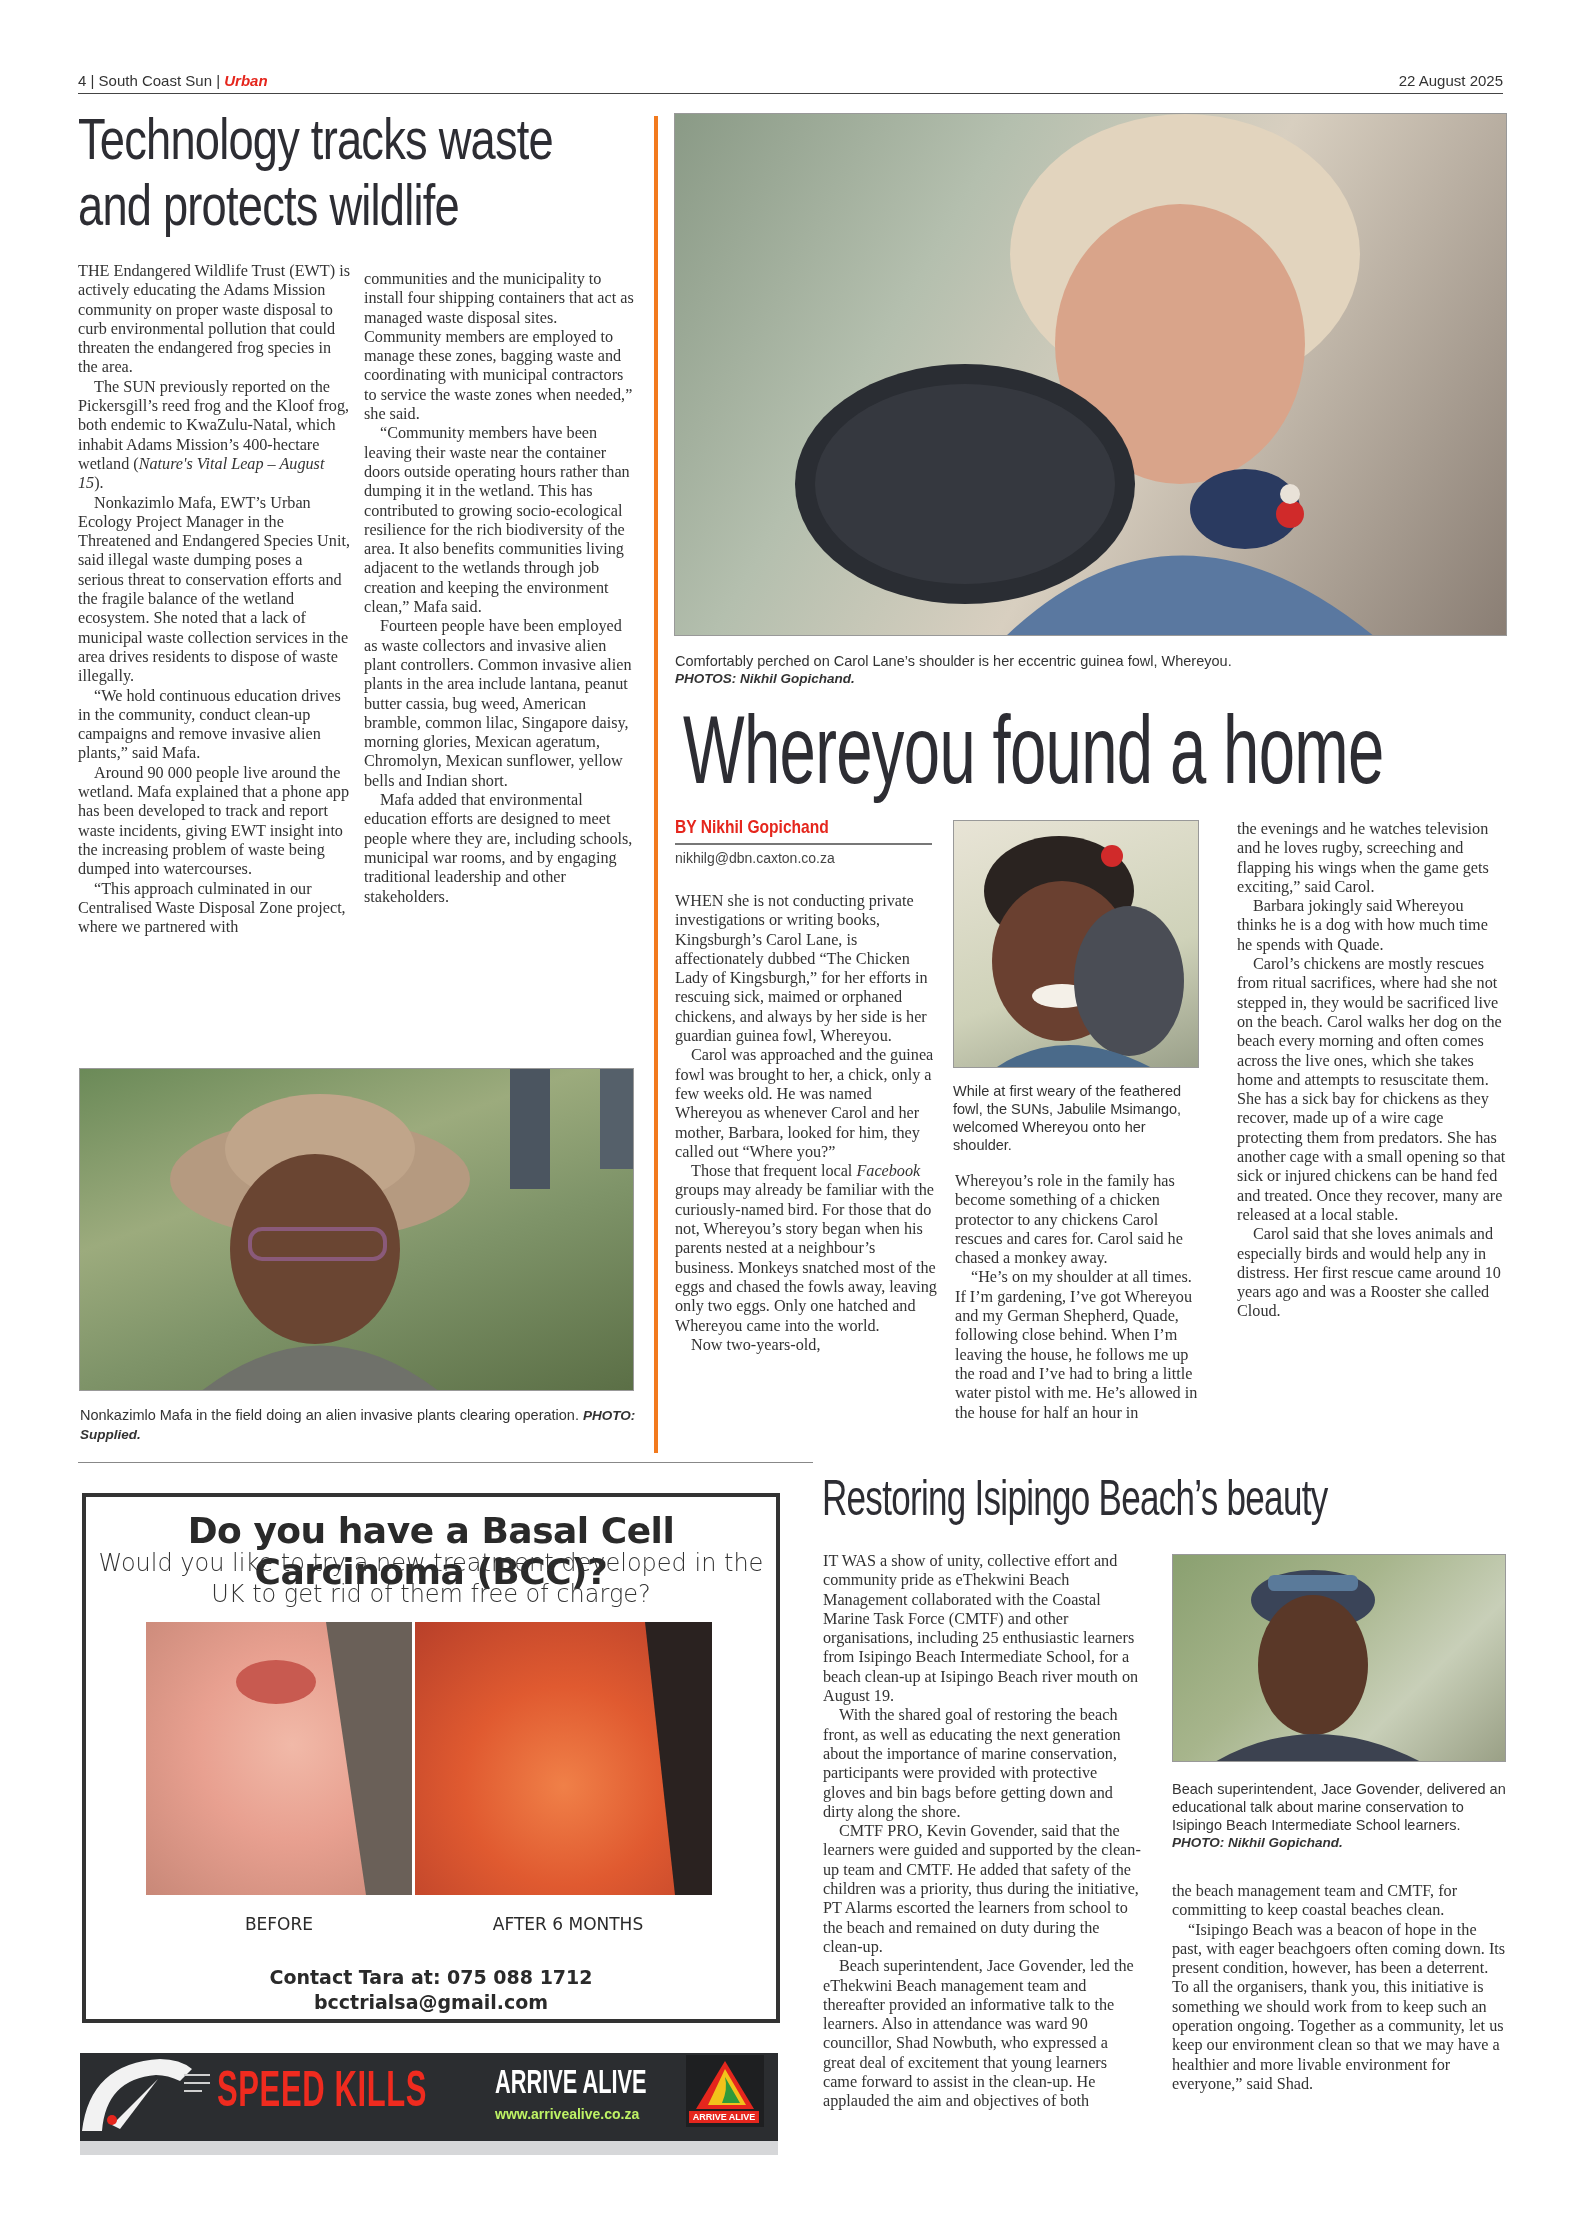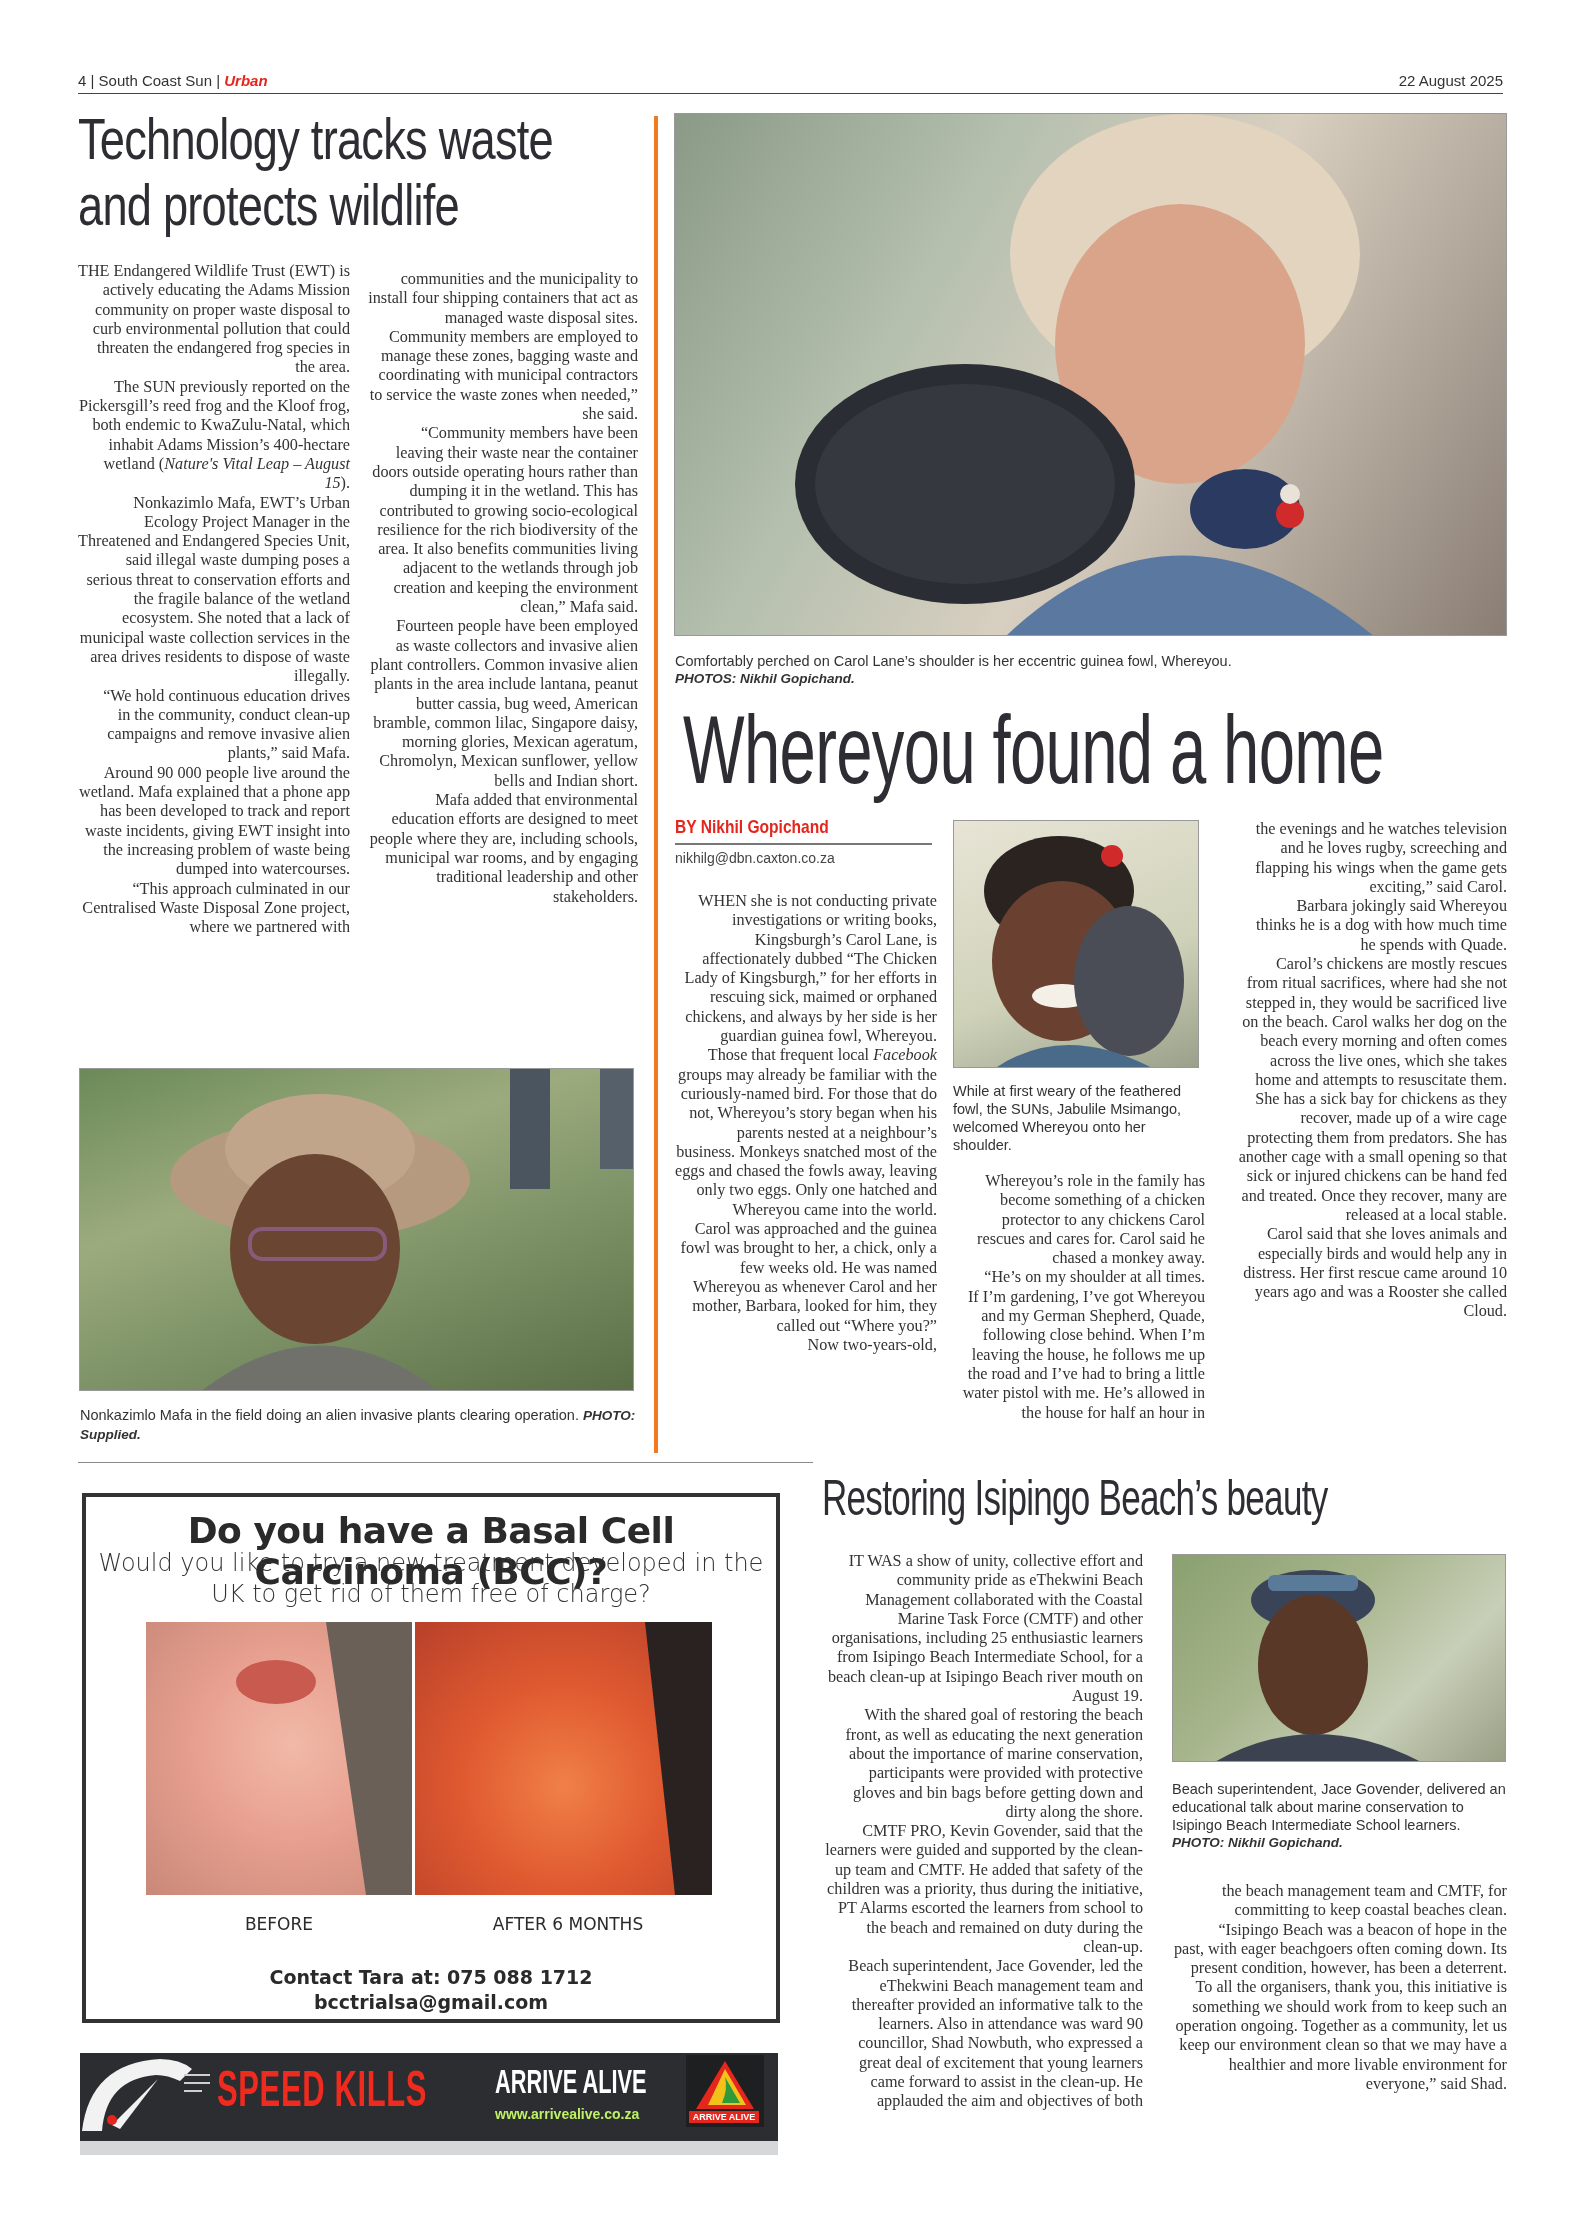--- a/index.html
+++ b/index.html
@@ -13,21 +13,21 @@
   .folio .section { color: #e5261d; font-weight: bold; font-style: italic; }
   .folio .right { position: absolute; right: 0; top: 2px; }
 
   
   .hl { font-family: "Liberation Sans", sans-serif; font-weight: 300; color: #2d2d33; letter-spacing: -1px; white-space: nowrap; }
   .hl1 { left: 78px; top: 106px; font-size: 58px; line-height: 66px; transform: scaleX(0.78); transform-origin: left top; }
   .hl2 { left: 683px; top: 700px; font-size: 96px; line-height: 100px; transform: scaleX(0.68); transform-origin: left top; }
   .hl3 { left: 822px; top: 1470px; font-size: 50px; line-height: 56px; transform: scaleX(0.70); transform-origin: left top; }
 
   
-  .col { font-family: "Liberation Serif", "DejaVu Serif", serif; font-size: 16.2px; line-height: 19.3px; color: #333; text-align: right; }
+  .col { font-family: "Liberation Serif", "DejaVu Serif", serif; font-size: 16.2px; line-height: 19.3px; color: #333; }
   .col p { text-indent: 0; }
   .col p.ind { text-indent: 16px; }
   .col em { font-style: italic; }
 
   .orange-rule { left: 654px; top: 116px; width: 4px; height: 1337px; background: #f27a1e; }
   .hr { height: 1.5px; background: #777; }
 
   .photo { overflow: hidden; border: 1px solid #999; }
   .caption { font-family: "Liberation Sans", sans-serif; font-size: 14.5px; line-height: 18px; color: #333; }
   .caption .credit { font-weight: bold; font-style: italic; font-size: 13.5px; }
@@ -112,22 +112,22 @@
 </div>
 
 <div class="abs hl hl2">Whereyou found a home</div>
 
 <div class="abs byline" style="left:675px; top:816px;">BY Nikhil Gopichand</div>
 <div class="abs hr" style="left:675px; top:843px; width:257px;"></div>
 <div class="abs email" style="left:675px; top:850px;">nikhilg@dbn.caxton.co.za</div>
 
 <div class="abs col" style="left:675px; top:892px; width:262px;">
   <p>WHEN she is not conducting private investigations or writing books, Kingsburgh’s Carol Lane, is affectionately dubbed “The Chicken Lady of Kingsburgh,” for her efforts in rescuing sick, maimed or orphaned chickens, and always by her side is her guardian guinea fowl, Whereyou.</p>
+  <p class="ind">Carol was approached and the guinea fowl was brought to her, a chick, only a few weeks old. He was named Whereyou as whenever Carol and her mother, Barbara, looked for him, they called out “Where you?”</p>
   <p class="ind"><span>Those that frequent local </span><em>Facebook</em><span> groups may already be familiar with the curiously-named bird. For those that do not, Whereyou’s story began when his parents nested at a neighbour’s business. Monkeys snatched most of the eggs and chased the fowls away, leaving only two eggs. Only one hatched and Whereyou came into the world.</span></p>
-  <p class="ind">Carol was approached and the guinea fowl was brought to her, a chick, only a few weeks old. He was named Whereyou as whenever Carol and her mother, Barbara, looked for him, they called out “Where you?”</p>
   <p class="ind">Now two-years-old,</p>
 </div>
 
 <div class="abs photo" style="left:953px; top:820px; width:246px; height:248px; background: linear-gradient(160deg,#e8e4d6 0%,#cfd2b9 60%,#9aa08a 100%);">
   <svg width="246" height="248">
     <ellipse cx="105" cy="70" rx="75" ry="55" fill="#2a2320"></ellipse>
     <ellipse cx="108" cy="140" rx="70" ry="80" fill="#6a4030"></ellipse>
     <ellipse cx="108" cy="175" rx="30" ry="12" fill="#f4f0e8"></ellipse>
     <ellipse cx="175" cy="160" rx="55" ry="75" fill="#4a4d55"></ellipse>
     <circle cx="158" cy="35" r="11" fill="#d02a2a"></circle>

